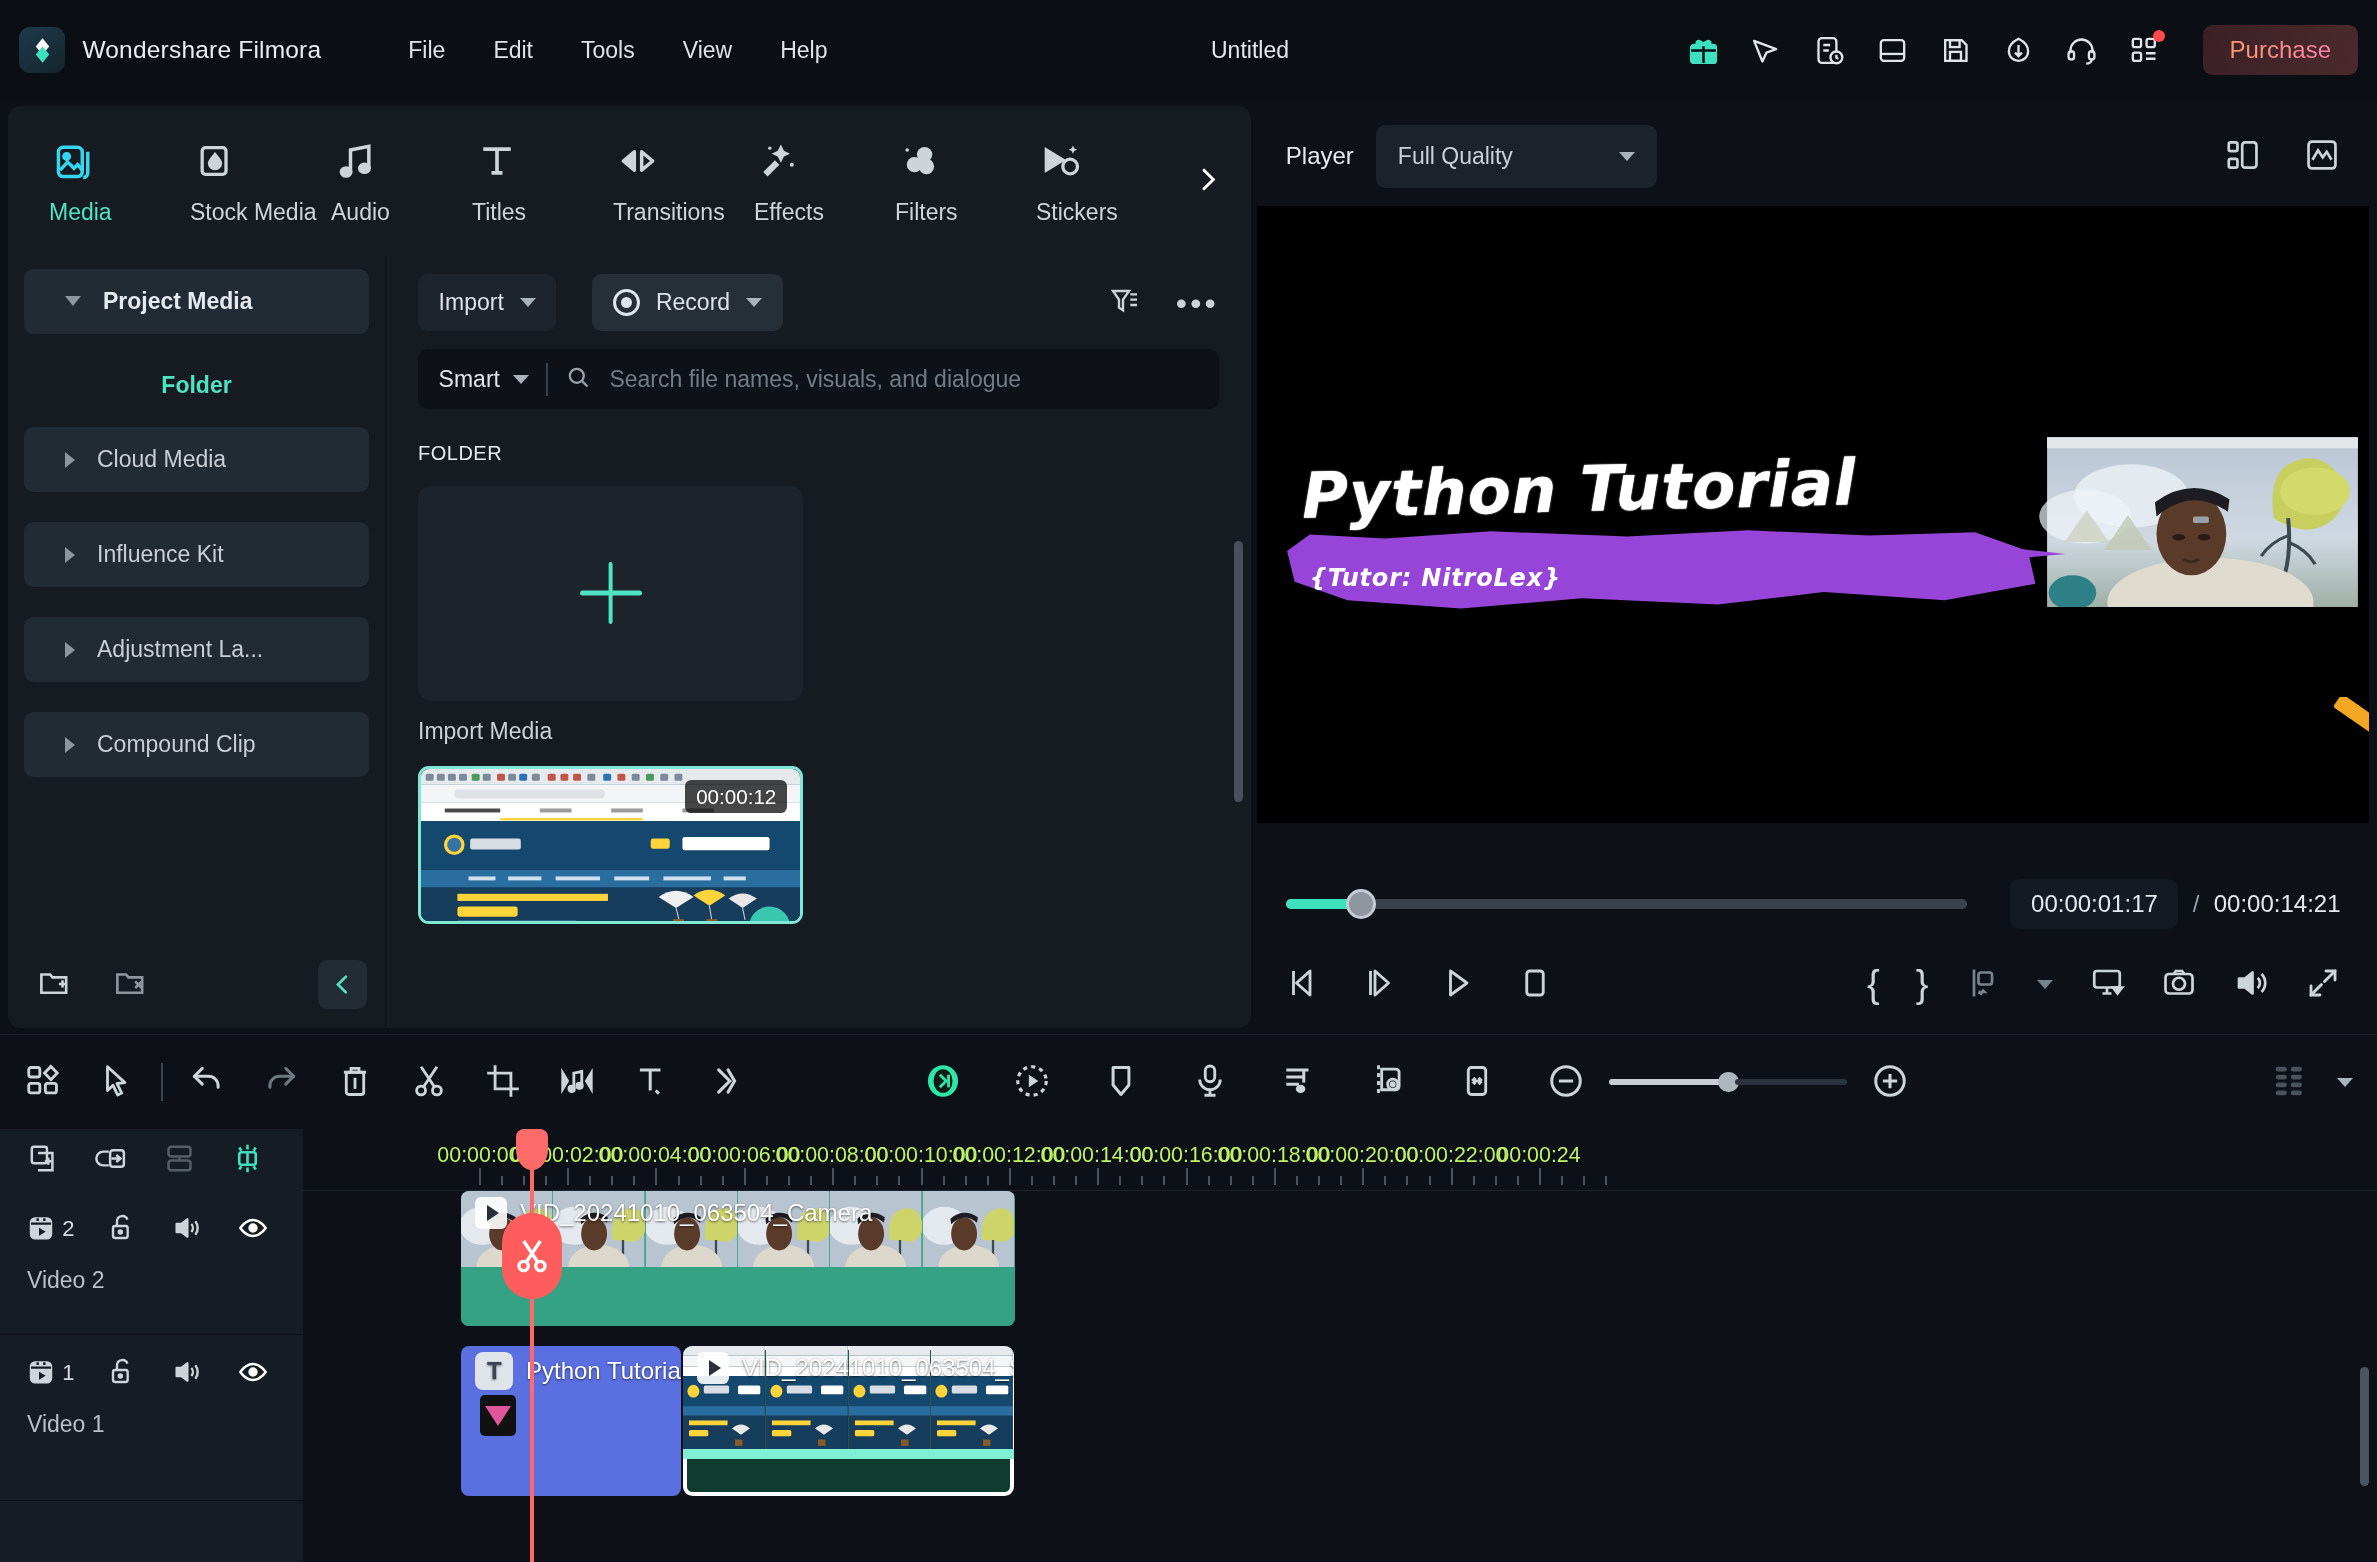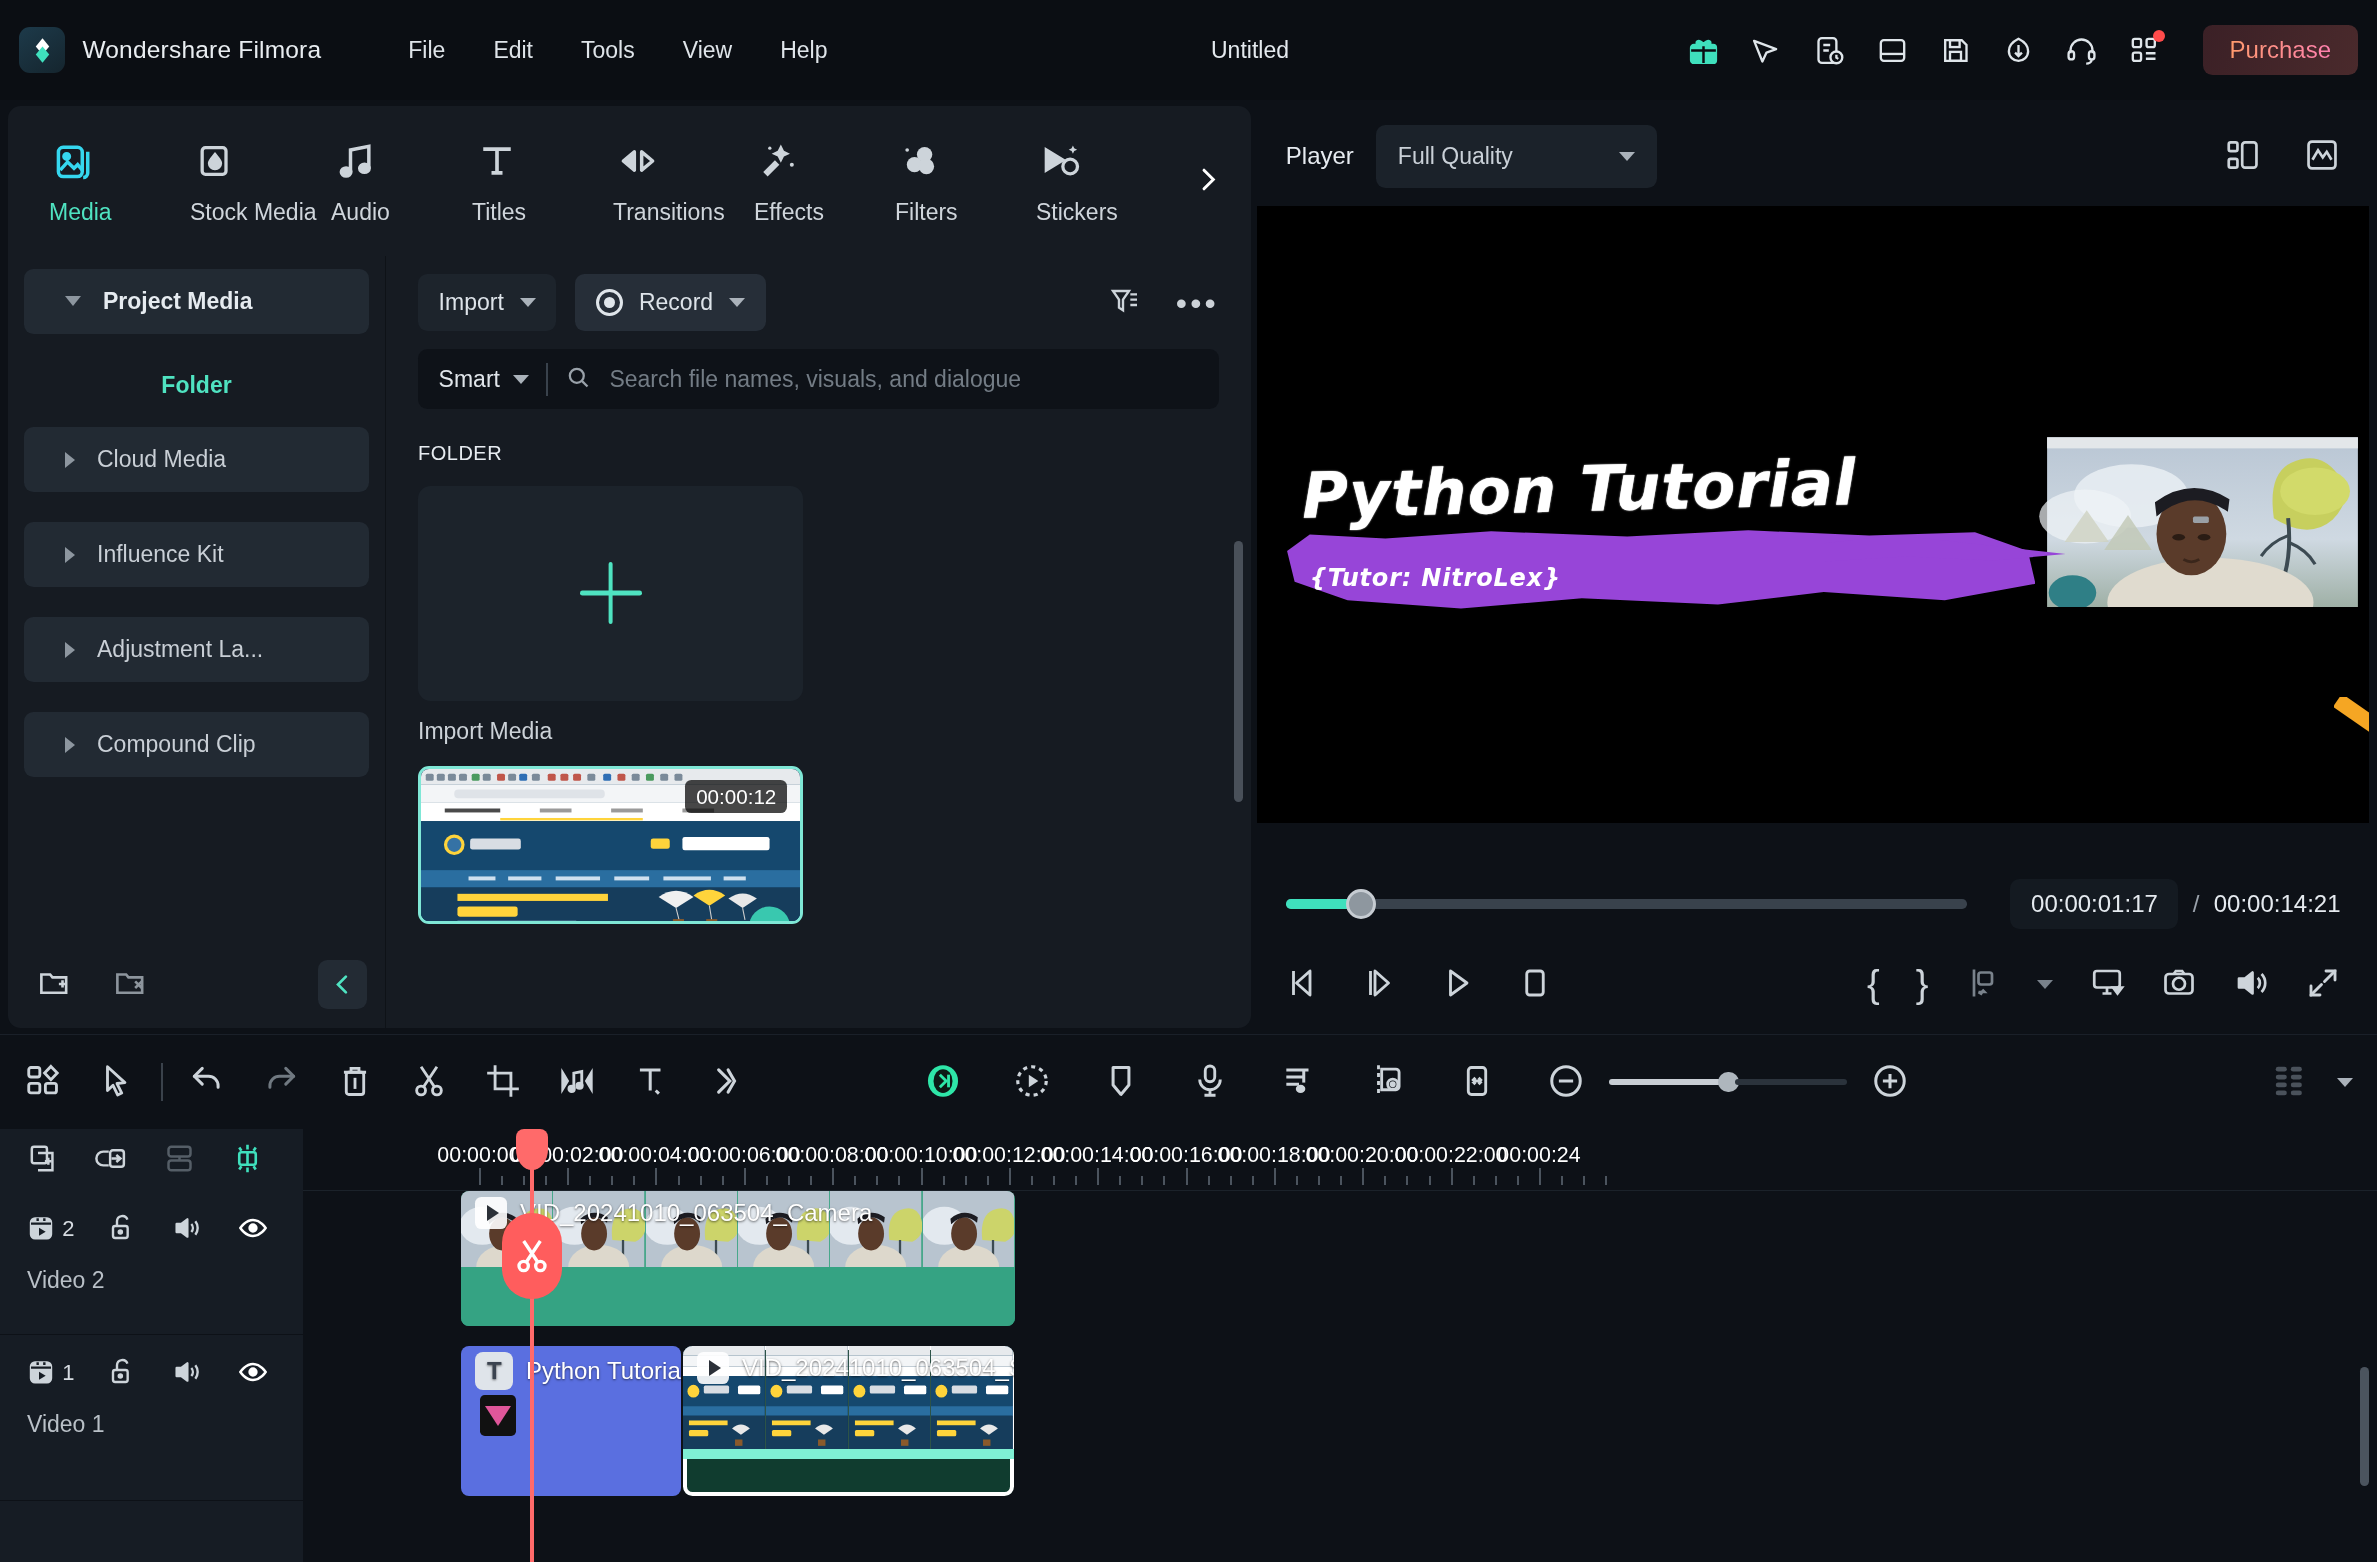--- a/index.html
+++ b/index.html
@@ -69,21 +69,21 @@
   .tri{ width:0;height:0; flex:0 0 auto; }
   .tri.down{ border-left:8.7px solid transparent;border-right:8.7px solid transparent;border-top:10.3px solid #8d969f;}
   .tri.right{ border-top:8.7px solid transparent;border-bottom:8.7px solid transparent;border-left:10.3px solid #8d969f;}
   .folder-label{ text-align:center; color:#4fe3c1; font-size:23px; font-weight:bold; margin:16px 0 28.5px 0;}
   .tree-bottom{ margin-top:auto; height:87px; display:flex; align-items:center; gap:41px; padding-left:12.7px; position:relative;}
   .tree-bottom svg{width:35px;height:35px;cursor:pointer;}
   .collapse-btn{ position:absolute; right:1.6px; width:49px;height:49px;border-radius:9.5px;background:#232b34;display:flex;align-items:center;justify-content:center;cursor:pointer;}
   .collapse-btn svg{width:27px;height:27px;}
 
   .media-body{ flex:1; display:flex; flex-direction:column; min-width:0; position:relative;}
-  .media-toolbar{ height:93px; display:flex; align-items:center; padding:0 32px; gap:19px; }
+  .media-toolbar{ height:93px; display:flex; align-items:center; padding:0 32px; gap:36px; }
   .btn-pill{
     height:57px; border-radius:9.5px; display:flex; align-items:center; gap:16px;
     padding:0 20.6px; font-size:23px; color:#dde3e9; cursor:pointer; background:#262e38;
   }
   .btn-pill.flat{ background:#1d242c; }
   .chev{ width:0;height:0;border-left:8px solid transparent;border-right:8px solid transparent;border-top:9.5px solid #aab2ba;}
   .rec-dot{ width:27px;height:27px;border-radius:50%;border:3.2px solid #dfe5ea; display:flex;align-items:center;justify-content:center;}
   .rec-dot i{ width:11px;height:11px;border-radius:50%;background:#dfe5ea;display:block;}
   .tool-right{ margin-left:auto; display:flex; align-items:center; gap:35px;}
   .tool-right svg{width:32px;height:32px;cursor:pointer;}
@@ -205,21 +205,21 @@
   .track-hdr{ height:144px; padding:20.6px 0 0 27px; border-bottom:0.8px solid #0d1117;}
   .track-hdr.t1{ height:166px; }
   .th-row{ display:flex; align-items:center; gap:33px;}
   .th-row svg{width:32px;height:32px;cursor:pointer;}
   .th-num{ display:flex; align-items:center; gap:3.2px;}
   .th-num span{ font-size:22px; color:#d6dbe1;}
   .th-name{ font-size:23px; color:#b9c0c7; margin-top:20.6px;}
 
   .tl-canvas{ flex:1; position:relative; overflow:hidden; background:#0d1117;}
   .ruler{ height:62px; position:relative; border-bottom:0.8px solid #1b222a;}
-  .rtick{ position:absolute; top:14.3px; font-size:21.4px; color:#ffffff; white-space:nowrap; transform:translateX(-50%);}
+  .rtick{ position:absolute; top:14.3px; font-size:21.4px; color:#bef264; white-space:nowrap; transform:translateX(-50%);}
   .rmark{ position:absolute; bottom:4.8px; width:1.6px; background:#4b545e;}
   .tracks{ position:absolute; left:0; right:0; top:62px; bottom:0;}
   .row{ position:relative; }
   .clip{ position:absolute; border-radius:8px; overflow:hidden;}
   .clip-label{
     position:absolute; left:14.3px; top:6.3px; font-size:24px; color:#fff; white-space:nowrap;
     display:flex; align-items:center; gap:12.7px; z-index:3; text-shadow:0 0.8px 2.4px rgba(0,0,0,.6);
   }
   .play-badge{ width:32px;height:32px;border-radius:6.3px;background:rgba(255,255,255,.9);display:flex;align-items:center;justify-content:center;}
   .play-badge:after{ content:""; width:0;height:0;border-left:12.7px solid #2b3038;border-top:8px solid transparent;border-bottom:8px solid transparent; margin-left:3.2px;}

